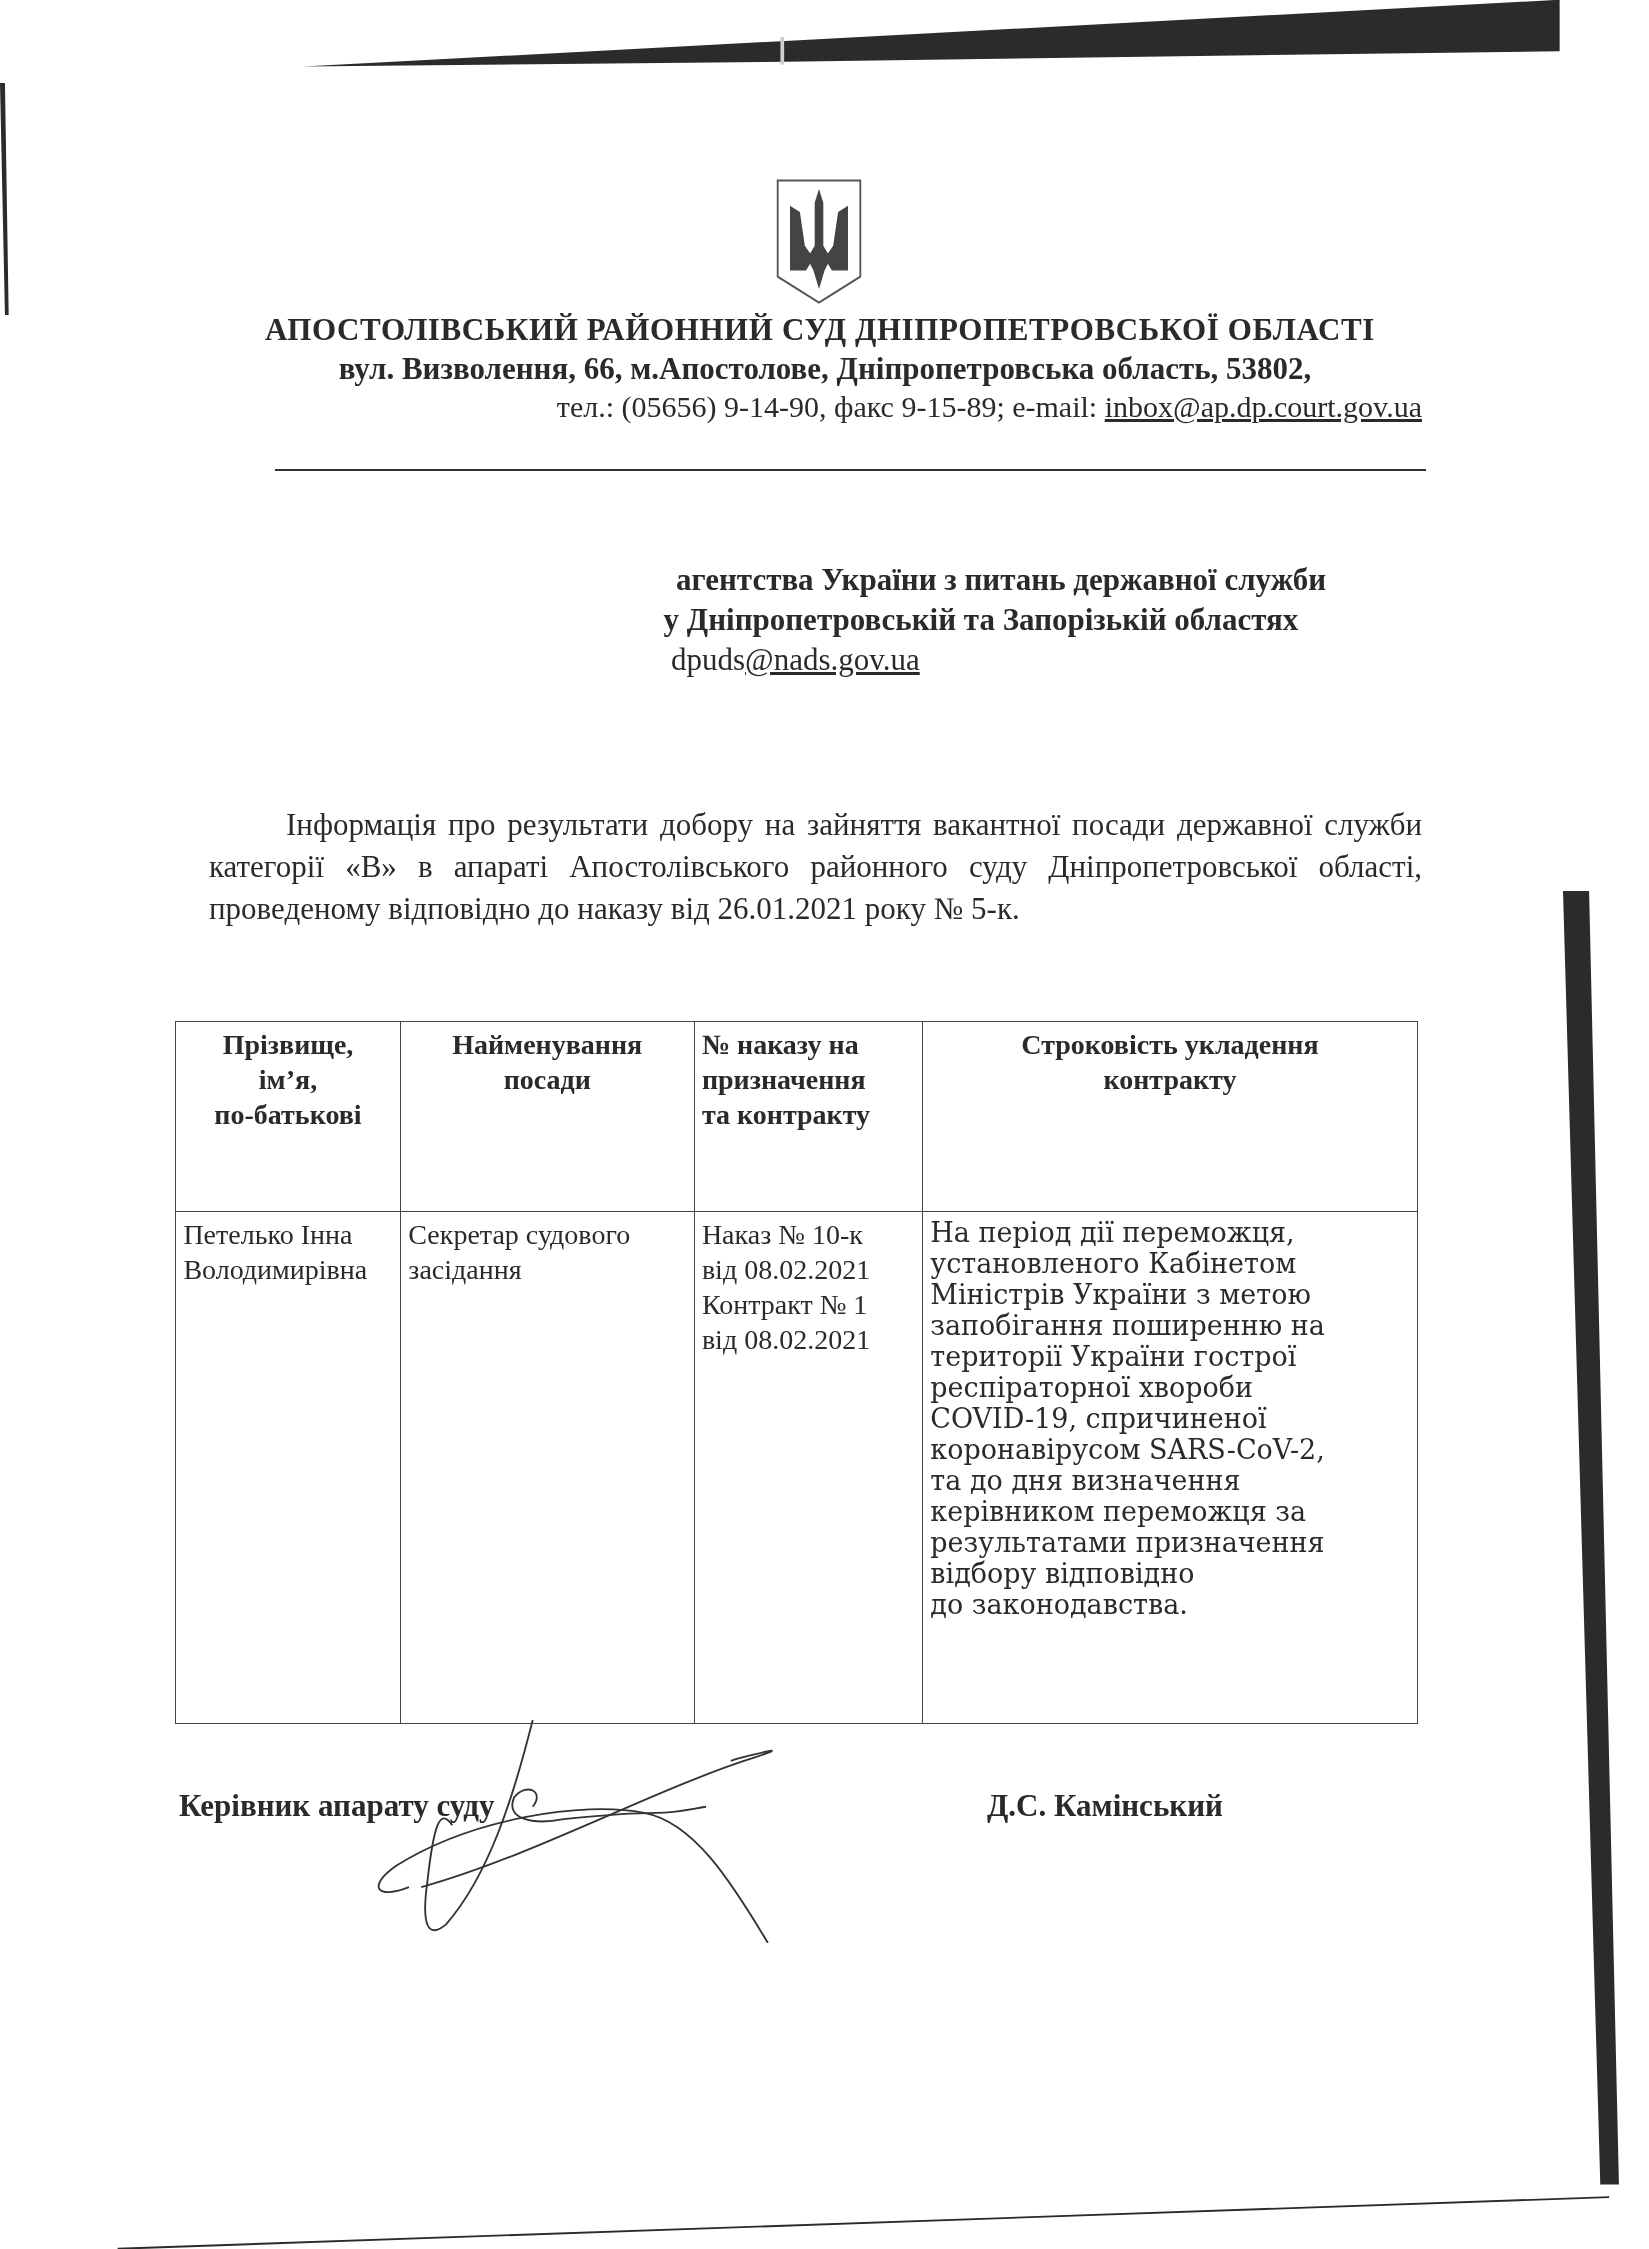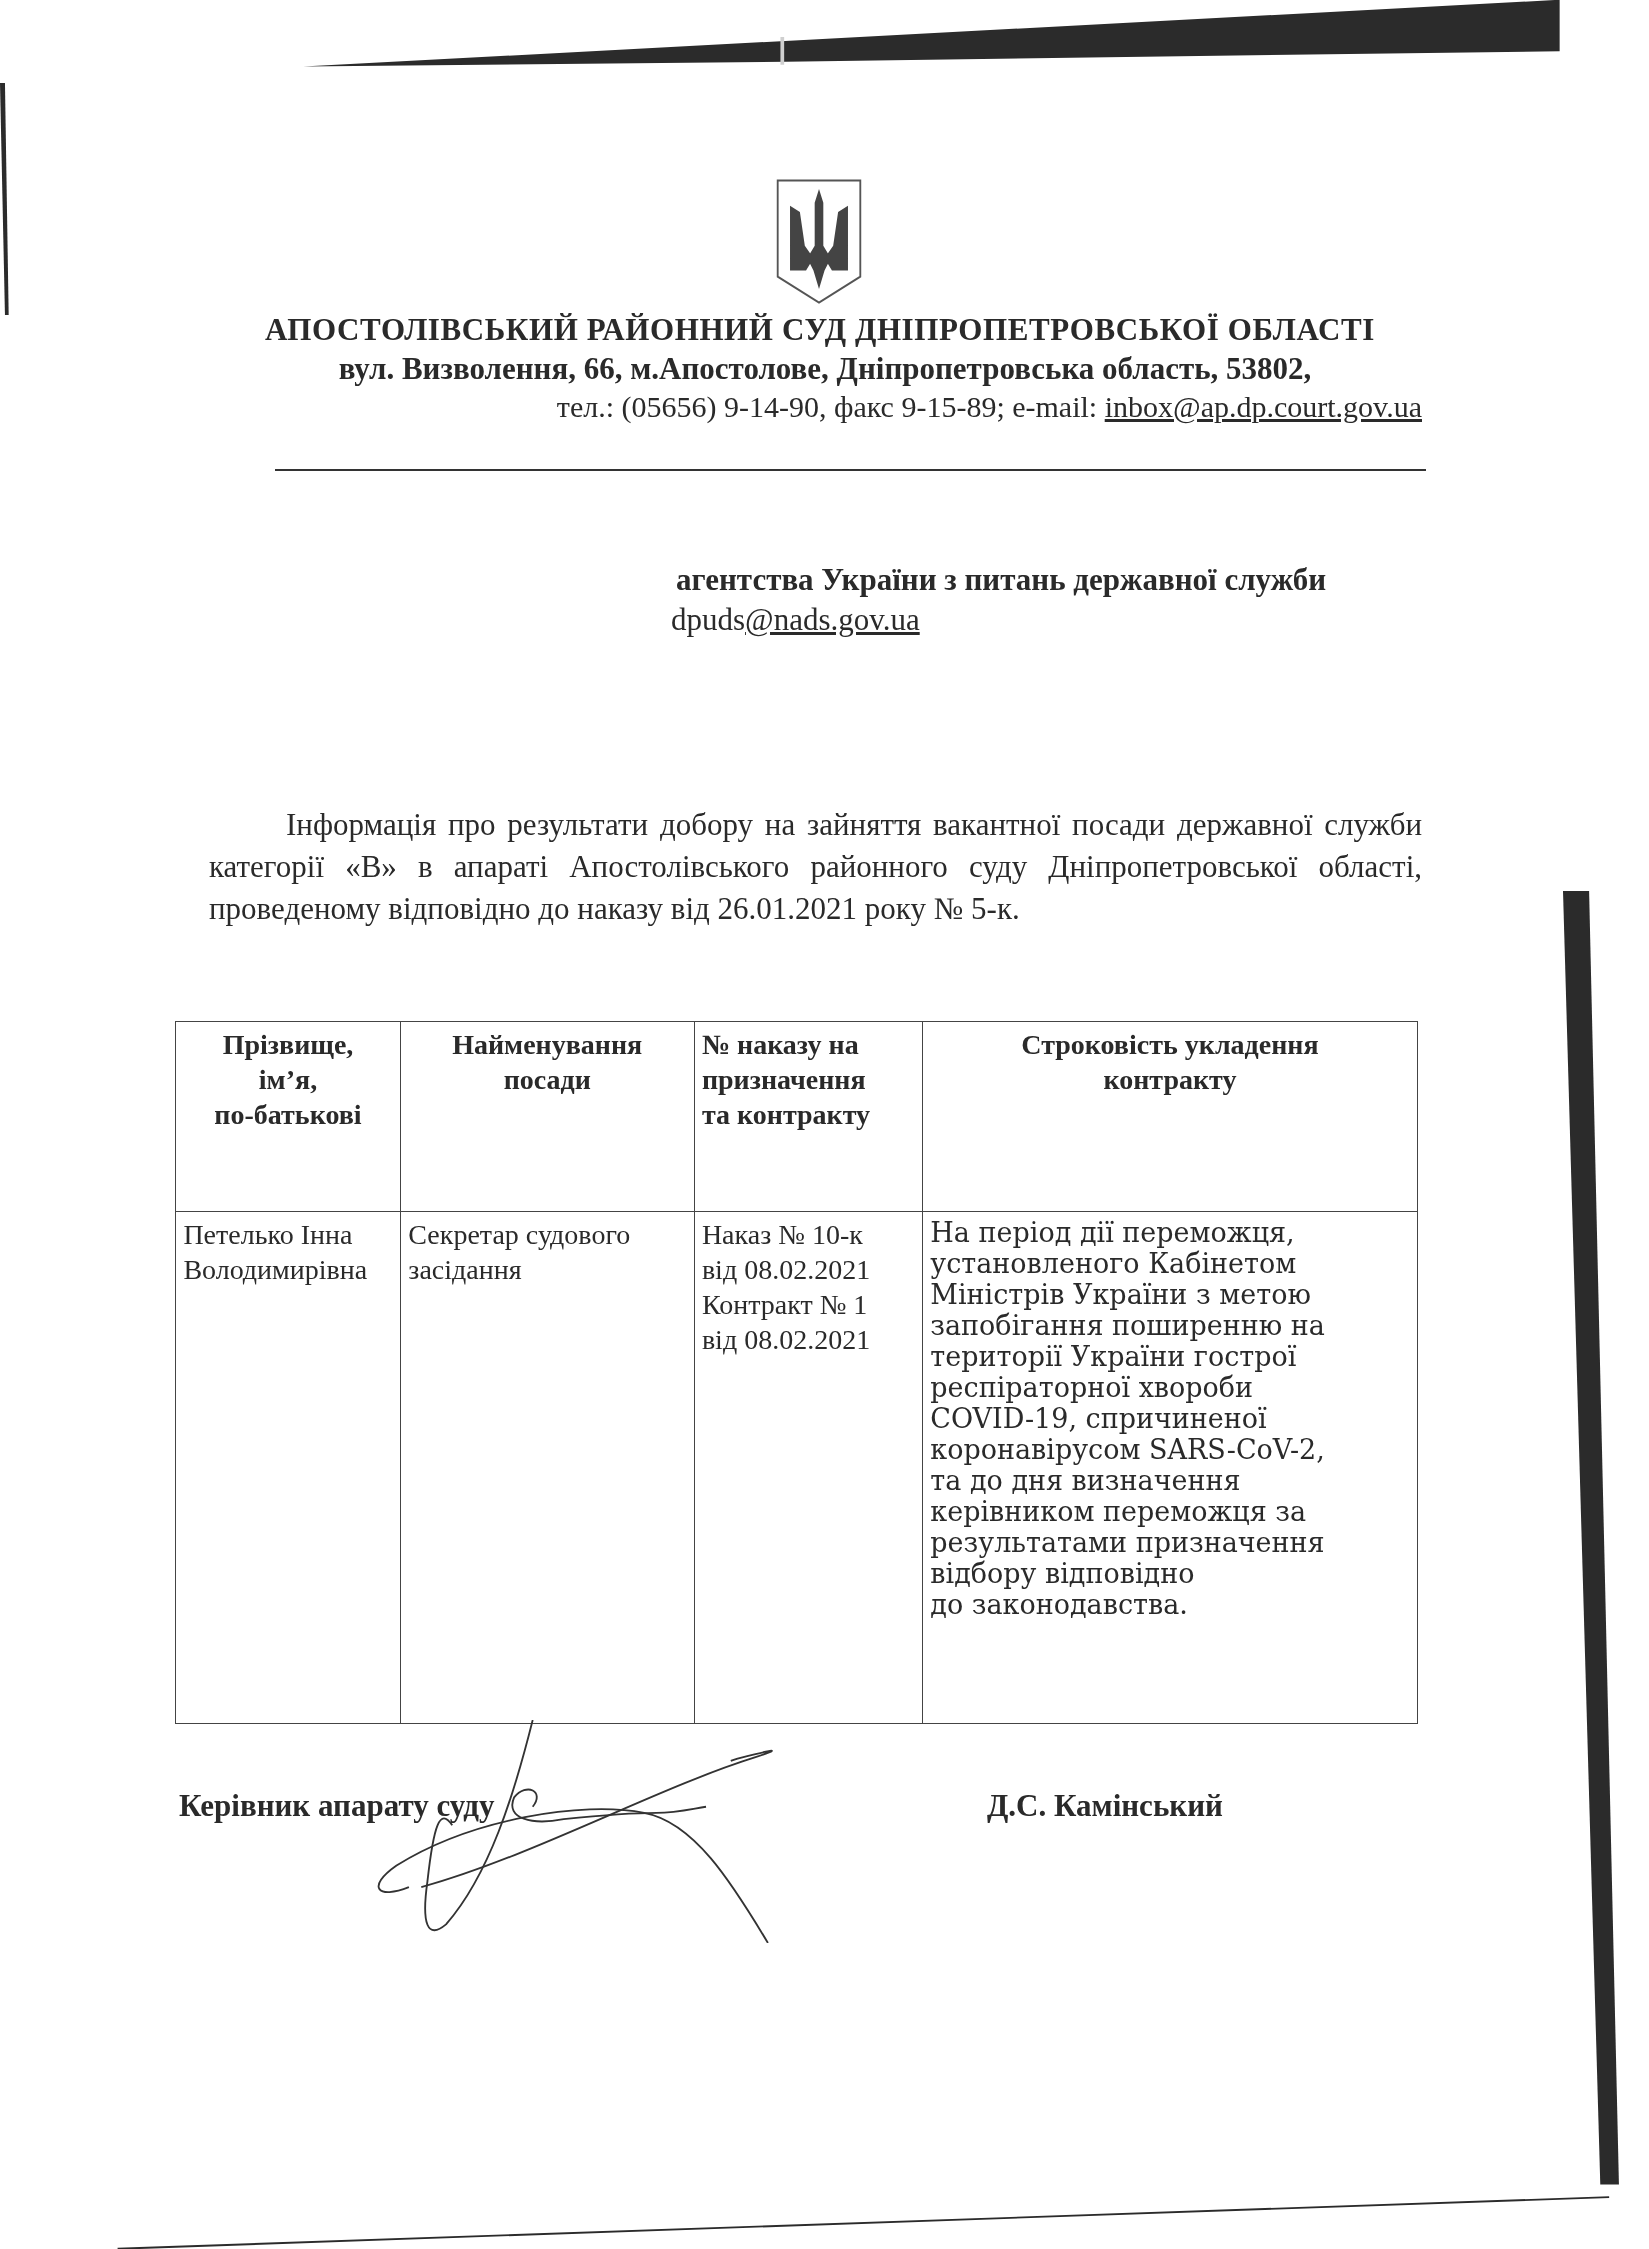--- a/index.html
+++ b/index.html
@@ -70,20 +70,21 @@
 
 <div class="court-title">АПОСТОЛІВСЬКИЙ РАЙОННИЙ СУД ДНІПРОПЕТРОВСЬКОЇ ОБЛАСТІ</div>
 <div class="court-address">вул. Визволення, 66, м.Апостолове,  Дніпропетровська область, 53802,</div>
 <div class="court-contacts">
   <span>тел.: (05656) 9-14-90, факс 9-15-89; e-mail: </span><span class="link">inbox@ap.dp.court.gov.ua</span>
 </div>
 <div class="header-rule"></div>
 
 <div class="recipient">
   <div class="bold" style="padding-left:5px;">агентства України з питань державної служби</div>
+  <div class="bold" style="margin-left:-7.4px;">у Дніпропетровській та Запорізькій областях</div>
   <div class="email"><span>dpuds</span><u>@nads.gov.ua</u></div>
 </div>
 
 <div class="intro">Інформація про результати добору на зайняття вакантної посади державної служби категорії «В» в апараті Апостолівського районного суду Дніпропетровської області, проведеному відповідно до наказу від 26.01.2021 року № 5-к.</div>
 
 <table class="results">
   <thead>
     <tr>
       <th class="c1">
         <span class="line">Прізвище,</span>

